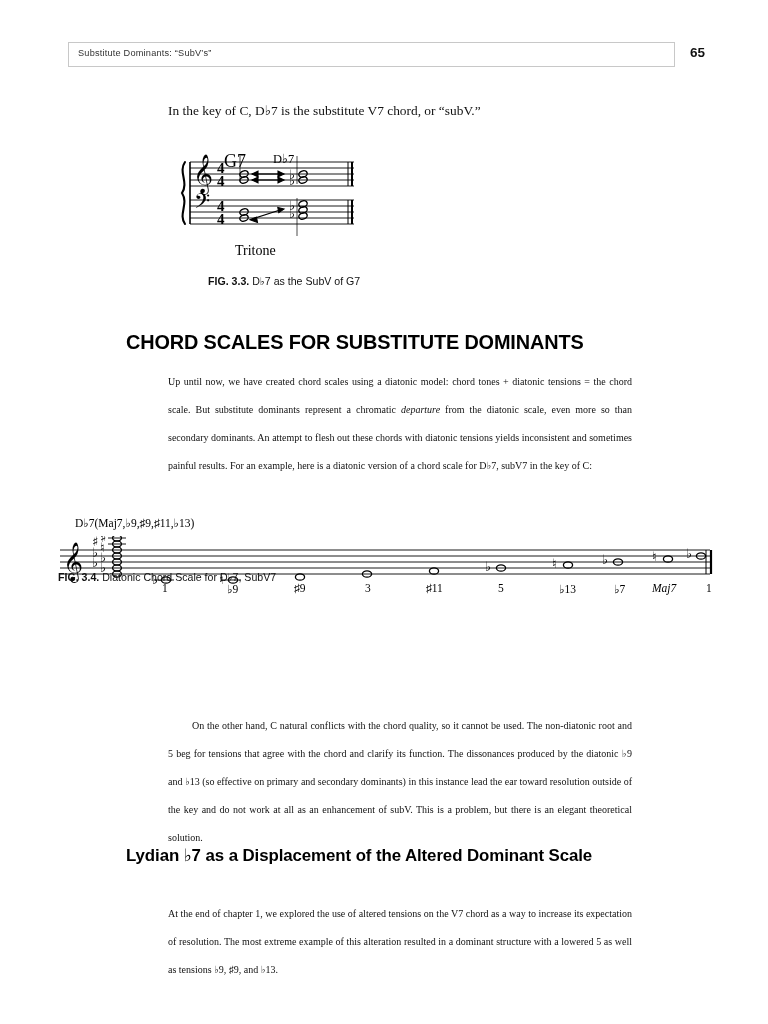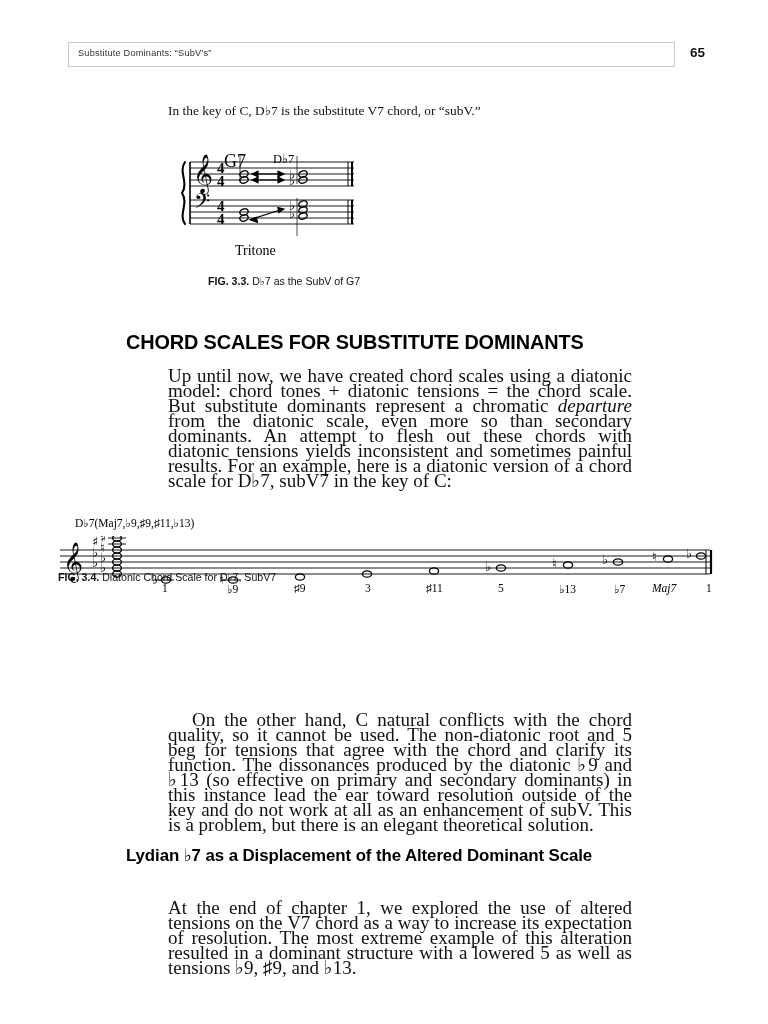--- a/index.html
+++ b/index.html
@@ -58,22 +58,22 @@
     font-family: "Liberation Sans", "DejaVu Sans", sans-serif;
     font-size: 13.5px;
     font-weight: bold;
     color: #111;
   }
 
   
   .para {
     position: absolute;
     font-family: "Liberation Serif", "DejaVu Serif", serif;
-    font-size: 19px;
-    line-height: 15px;
+    font-size: 10px;
+    line-height: 28px;
     color: #111111;
     text-align: justify;
     text-justify: inter-word;
   }
   .para.noindent { text-indent: 0; }
   .para.indent { text-indent: 24px; }
 
   .lead-line {
     position: absolute;
     left: 168px;

